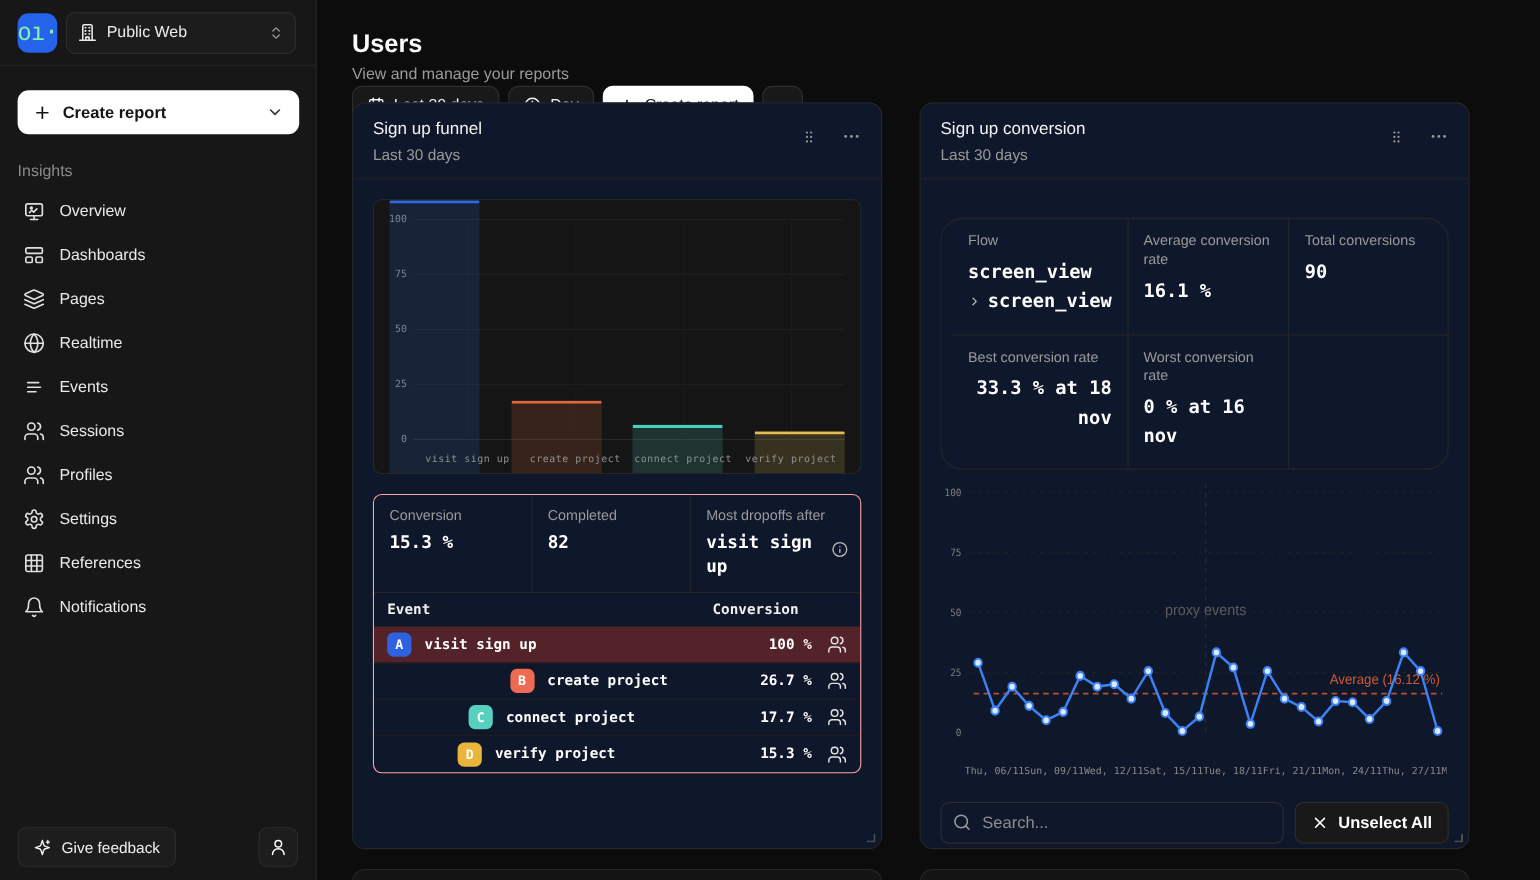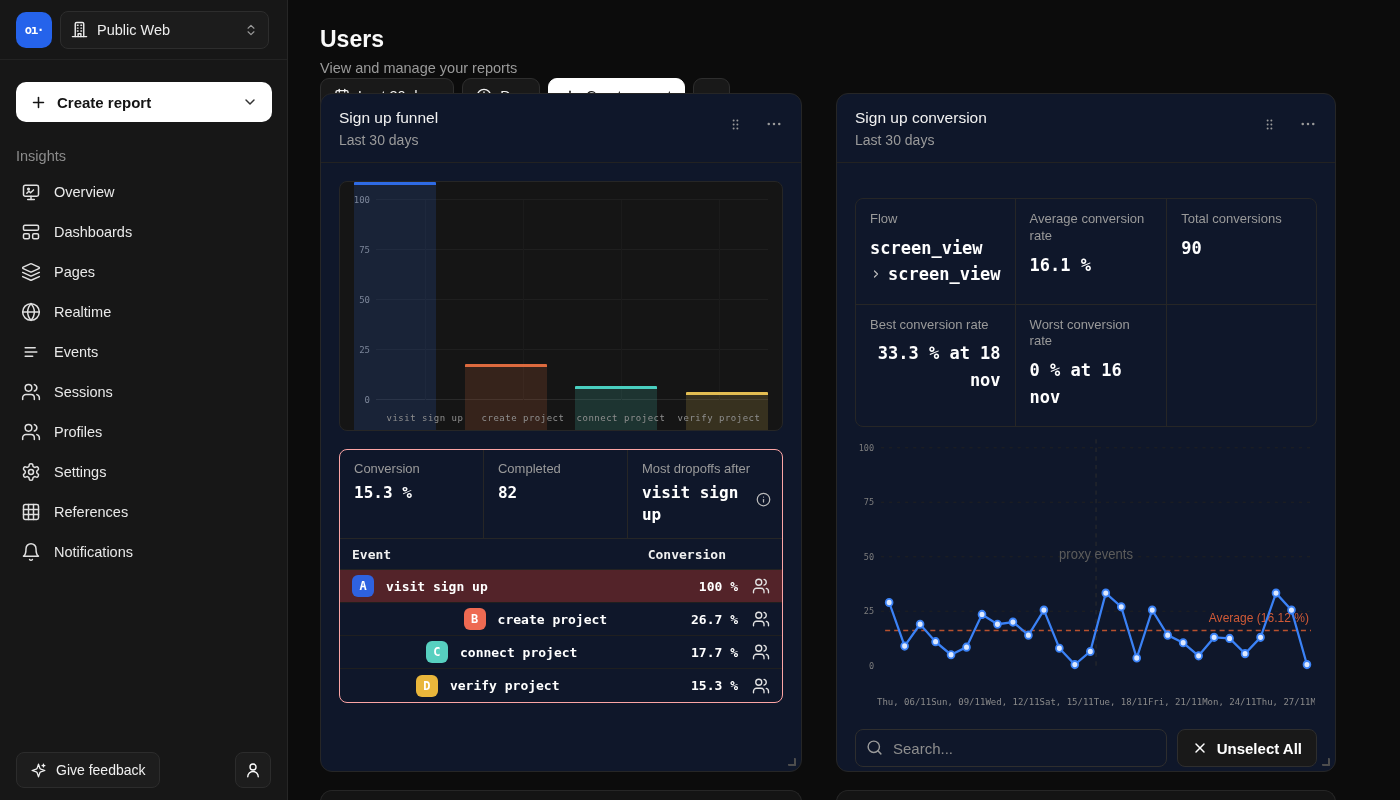--- a/index.html
+++ b/index.html
@@ -12,22 +12,22 @@
   .mono { font-family:"DejaVu Sans Mono", monospace; }
   svg { display:block; }
   button { font-family:inherit; cursor:pointer; }
 
   
   .sidebar { position:absolute; left:0; top:0; width:288px; height:800px;
     background:#171717; border-right:1px solid #262626; }
   .sidebar-top { height:60px; display:flex; align-items:center; gap:8px;
     padding:0 18px 0 16px; border-bottom:1px solid #232323; }
   .logo { width:36px; height:36px; border-radius:10px; background:#2563eb;
-    color:#ffffff; display:flex; align-items:center; justify-content:center;
-    font-weight:700; font-size:12px; letter-spacing:-1px; flex:none; }
+    color:#86efac; display:flex; align-items:center; justify-content:center;
+    font-weight:400; font-size:22px; letter-spacing:-1px; flex:none; }
   .project-selector { flex:1; height:38px; border:1px solid #2d2d2d; background:#1c1c1c;
     border-radius:8px; display:flex; align-items:center; gap:9px; padding:0 10px;
     color:#ececec; font-size:14.5px; }
   .project-selector .sel-label { flex:1; text-align:left; }
   .icon { display:inline-flex; align-items:center; justify-content:center; color:inherit; flex:none; }
 
   .create-report-btn { margin:22px 16px 14px; width:256px; height:40px; background:#fff;
     color:#141414; border:none; border-radius:10px; display:flex; align-items:center;
     gap:10px; padding:0 14px; font-size:15px; font-weight:600; }
   .create-report-btn .chev { margin-left:auto; color:#333; }
@@ -103,22 +103,22 @@
   .row-progress { position:absolute; left:0; top:0; bottom:0; background:rgba(255,255,255,.05); }
   .ftable-row.row-highlight { background:#532329; }
   .ftable-row > * { position:relative; }
   .event-badge { width:22px; height:22px; border-radius:6px; display:flex; align-items:center;
     justify-content:center; font-size:12px; font-weight:700; color:#fff; margin-right:12px; flex:none; }
   .event-name { color:#fff; }
   .row-conv { margin-left:auto; margin-right:14px; color:#fff; }
   .row-users { color:#e3e3e3; display:flex; }
 
   
-  .conv-stats { margin-top:17px; border:1px solid #262626; border-radius:8px;
-    display:grid; grid-template-columns:1fr 1.02fr 1fr; }
+  .conv-stats { margin-top:17px; border:1px solid #262626; border-radius:20px;
+    display:grid; grid-template-columns:1fr 1.02fr 1fr;padding-left:10px; }
   .conv-cell { padding:12px 14px 16px; }
   .conv-cell:nth-child(1), .conv-cell:nth-child(2), .conv-cell:nth-child(4), .conv-cell:nth-child(5) { border-right:1px solid #262626; }
   .conv-cell:nth-child(1), .conv-cell:nth-child(2), .conv-cell:nth-child(3) { border-bottom:1px solid #262626; }
   .conv-label { font-size:13px; color:#9a9a9a; line-height:1.3; }
   .conv-value { margin-top:7px; font-size:17px; font-weight:700; color:#fefefe; line-height:1.55; }
   .flow-line2 { display:flex; align-items:center; gap:6px; }
   .flow-line2 .icon { color:#bbb; }
 
   .line-chart-wrap { position:relative; height:272px; margin-top:8px; }
   .line-svg-box { position:absolute; left:0; right:0; top:0; height:252px; }

